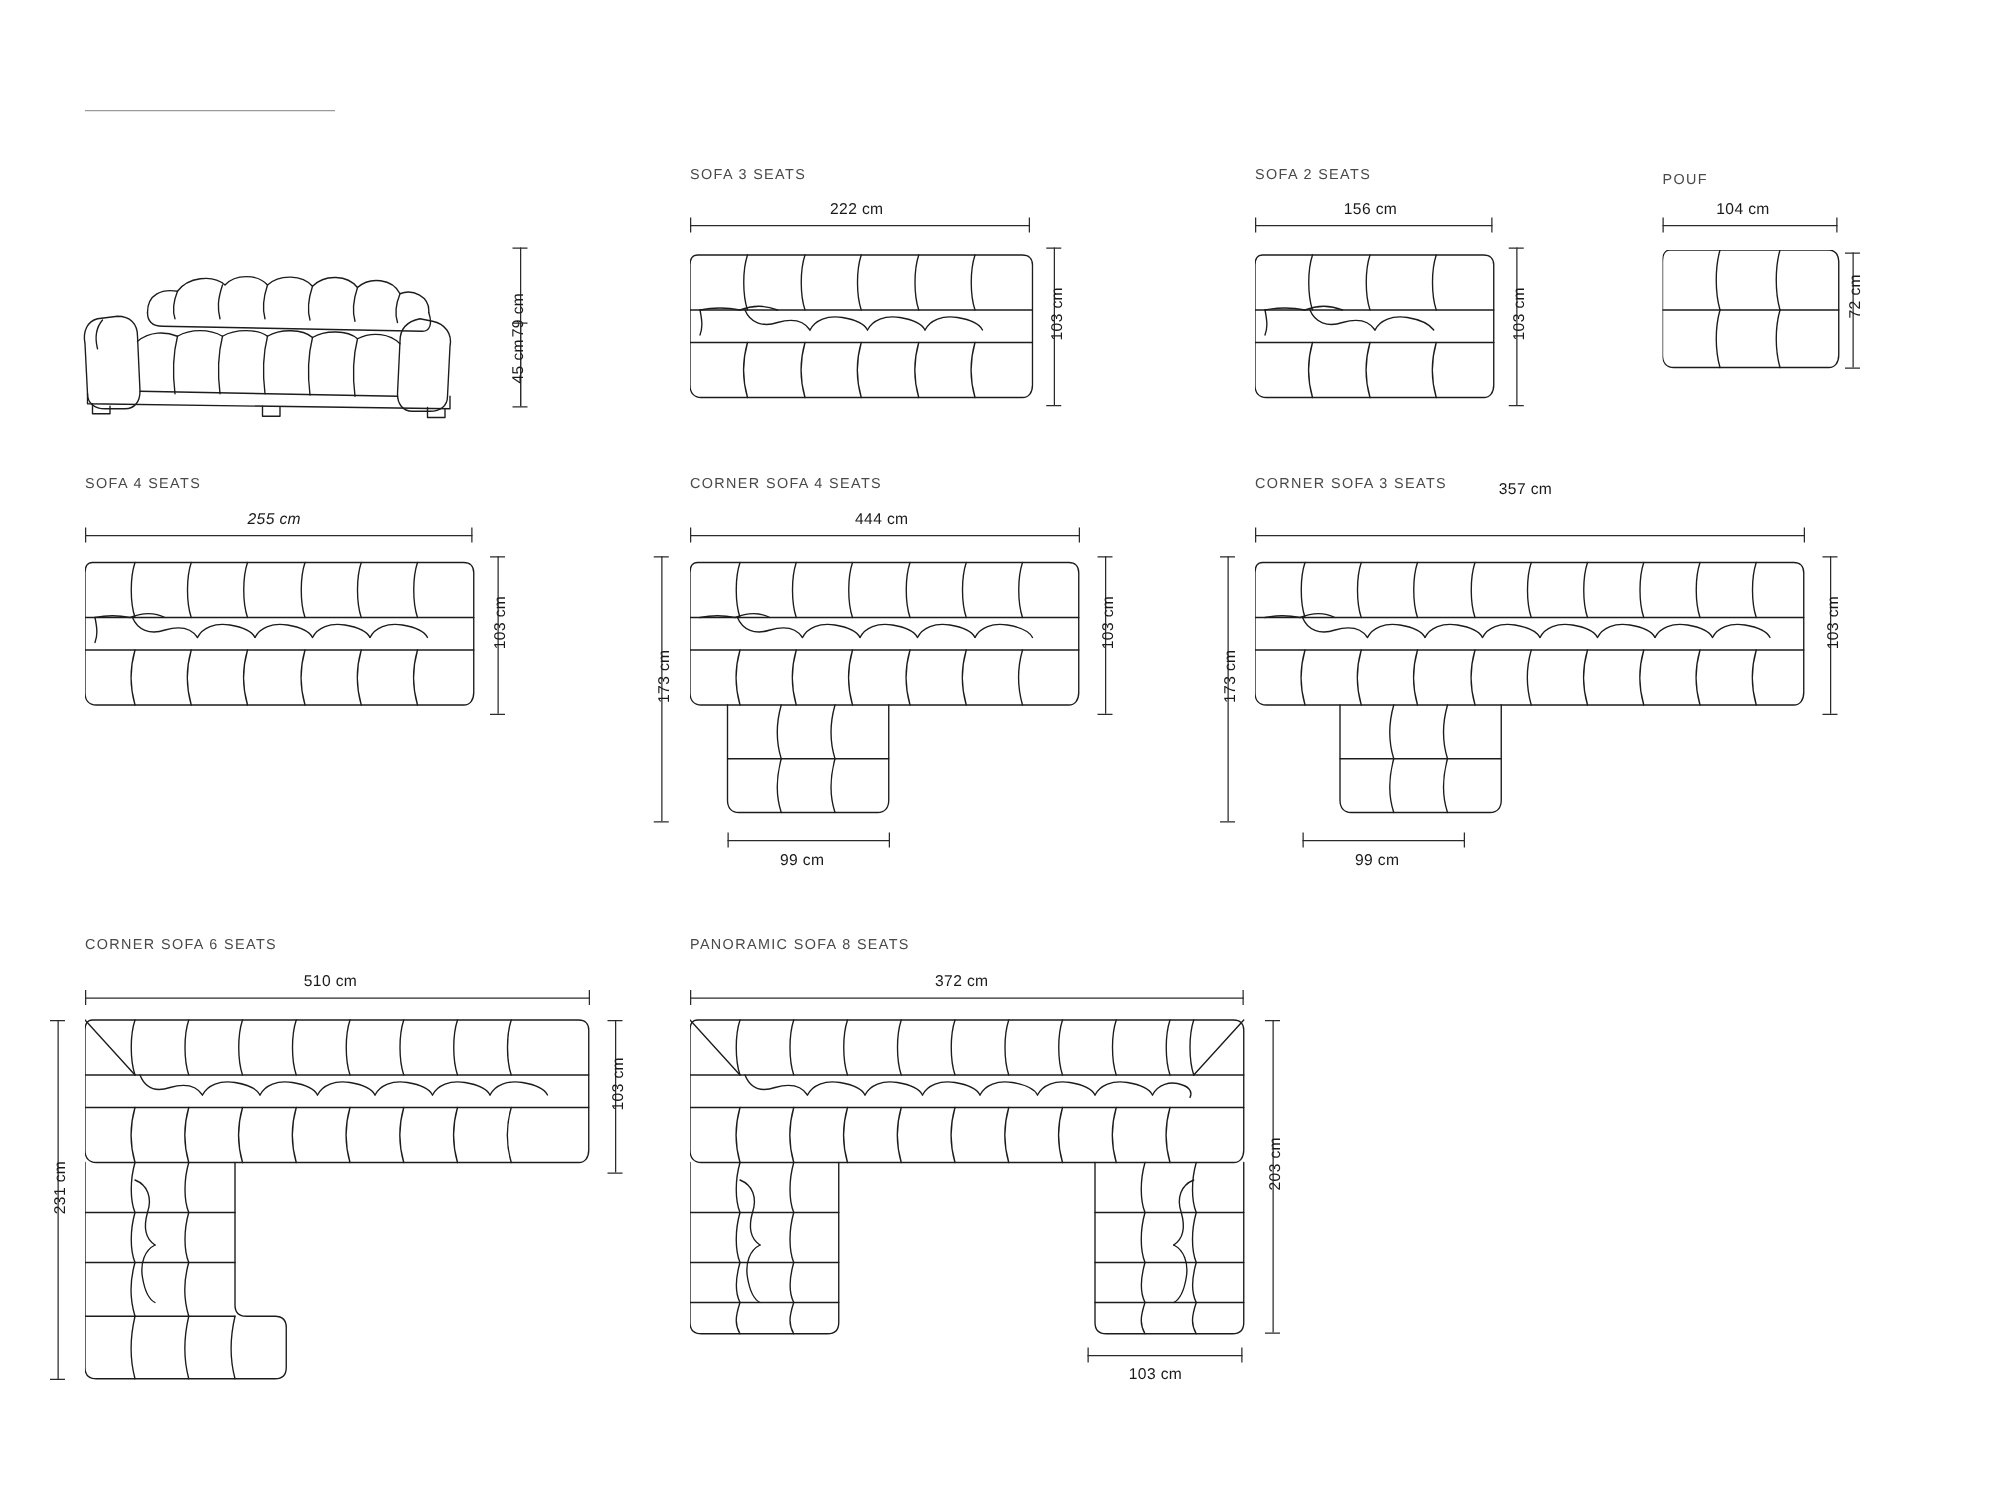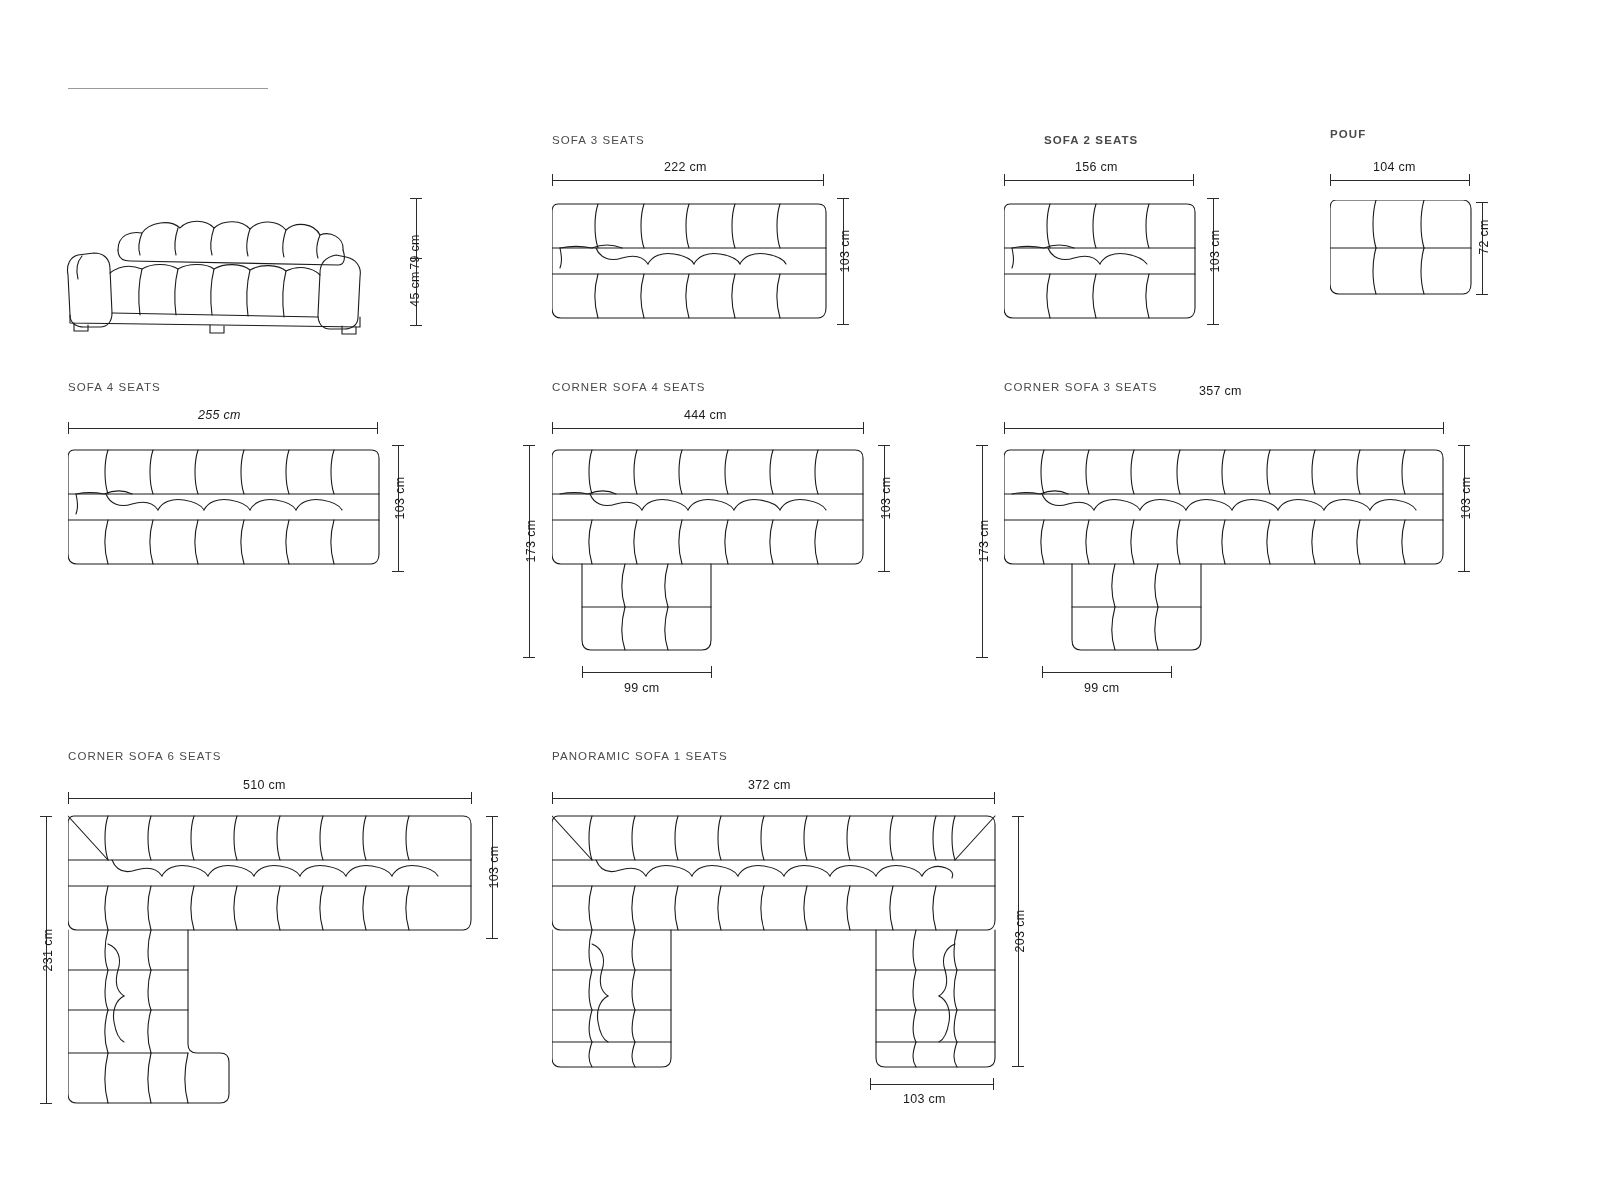--- a/index.html
+++ b/index.html
@@ -176,21 +176,21 @@
       <path d="M137,78 C133,92 133,108 137,122"></path>
       <path d="M183,78 C179,92 179,108 183,122"></path>
       <path d="M228,78 C224,92 224,108 228,122"></path>
     </svg>
   </div>
   <div class="dline-v" style="left:843px; top:198px; height:126px;"></div>
   <div class="tick-h" style="left:837px; top:198px; width:12px;"></div>
   <div class="tick-h" style="left:837px; top:324px; width:12px;"></div>
   <div class="dim vert" style="left:824px; top:244px; transform: rotate(-90deg);">103 cm</div>
 
-  <div class="sec-label" style="left:1044px; top:134px;font-weight:bold;">SOFA 2 SEATS</div>
+  <div class="sec-label" style="left:1004px; top:134px;">SOFA 2 SEATS</div>
   <div class="dline-h" style="left:1004px; top:180px; width:190px;"></div>
   <div class="tick-v" style="left:1004px; top:174px; height:12px;"></div>
   <div class="tick-v" style="left:1193px; top:174px; height:12px;"></div>
   <div class="dim" style="left:1075px; top:160px;">156 cm</div>
 
   <div class="drw" style="left:1004px; top:196px;">
     <svg width="192" height="130" viewBox="0 0 192 130">
       <path d="M6,8 C2,8 0,11 0,16 L0,112 C0,118 3,122 9,122 L183,122 C188,122 191,118 191,112 L191,16 C191,11 188,8 183,8 Z"></path>
       <path d="M0,52 L191,52"></path>
       <path d="M46,8 C42,20 42,40 46,52"></path>
@@ -204,21 +204,21 @@
       <path d="M46,78 C42,92 42,108 46,122"></path>
       <path d="M92,78 C88,92 88,108 92,122"></path>
       <path d="M145,78 C141,92 141,108 145,122"></path>
     </svg>
   </div>
   <div class="dline-v" style="left:1213px; top:198px; height:126px;"></div>
   <div class="tick-h" style="left:1207px; top:198px; width:12px;"></div>
   <div class="tick-h" style="left:1207px; top:324px; width:12px;"></div>
   <div class="dim vert" style="left:1194px; top:244px; transform: rotate(-90deg);">103 cm</div>
 
-  <div class="sec-label" style="left:1330px; top:128px;font-weight:bold;">POUF</div>
+  <div class="sec-label" style="left:1330px; top:138px;">POUF</div>
   <div class="dline-h" style="left:1330px; top:180px; width:140px;"></div>
   <div class="tick-v" style="left:1330px; top:174px; height:12px;"></div>
   <div class="tick-v" style="left:1469px; top:174px; height:12px;"></div>
   <div class="dim" style="left:1373px; top:160px;">104 cm</div>
 
   <div class="drw" style="left:1330px; top:200px;">
     <svg width="142" height="100" viewBox="0 0 142 100">
       <path d="M6,0 C2,0 0,4 0,9 L0,84 C0,90 3,94 9,94 L133,94 C138,94 141,90 141,84 L141,9 C141,4 138,0 133,0 Z"></path>
       <path d="M0,48 L141,48"></path>
       <path d="M46,0 C42,14 42,34 46,48"></path>
@@ -446,21 +446,21 @@
   <div class="dline-v" style="left:492px; top:816px; height:122px;"></div>
   <div class="tick-h" style="left:486px; top:816px; width:12px;"></div>
   <div class="tick-h" style="left:486px; top:938px; width:12px;"></div>
   <div class="dim vert" style="left:473px; top:860px; transform: rotate(-90deg);">103 cm</div>
 
   <div class="dline-v" style="left:46px; top:816px; height:288px;"></div>
   <div class="tick-h" style="left:40px; top:816px; width:12px;"></div>
   <div class="tick-h" style="left:40px; top:1103px; width:12px;"></div>
   <div class="dim vert" style="left:27px; top:943px; transform: rotate(-90deg);">231 cm</div>
 
-  <div class="sec-label" style="left:552px; top:750px;">PANORAMIC SOFA 1 SEATS</div>
+  <div class="sec-label" style="left:552px; top:750px;">PANORAMIC SOFA 8 SEATS</div>
   <div class="dline-h" style="left:552px; top:798px; width:443px;"></div>
   <div class="tick-v" style="left:552px; top:792px; height:12px;"></div>
   <div class="tick-v" style="left:994px; top:792px; height:12px;"></div>
   <div class="dim" style="left:748px; top:778px;">372 cm</div>
 
   <div class="drw" style="left:552px; top:812px;">
     <svg width="446" height="270" viewBox="0 0 446 270">
 
       <path d="M6,4 C2,4 0,7 0,12 L0,108 C0,114 3,118 9,118 L435,118 C440,118 443,114 443,108 L443,12 C443,7 440,4 435,4 Z"></path>
       <path d="M0,48 L443,48"></path>

